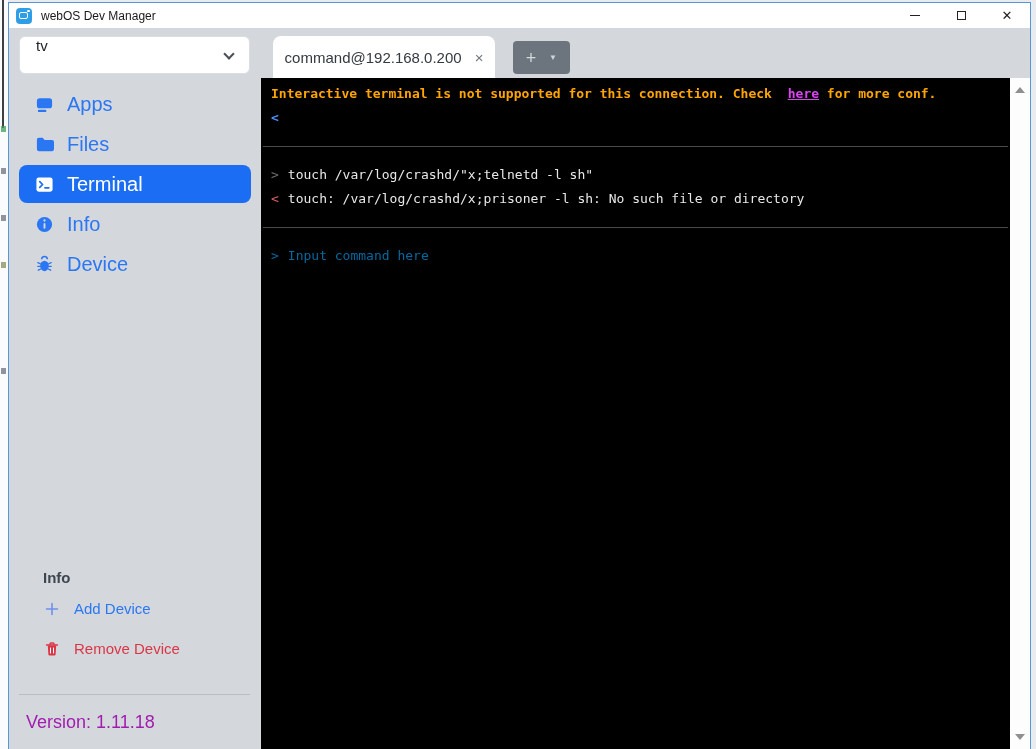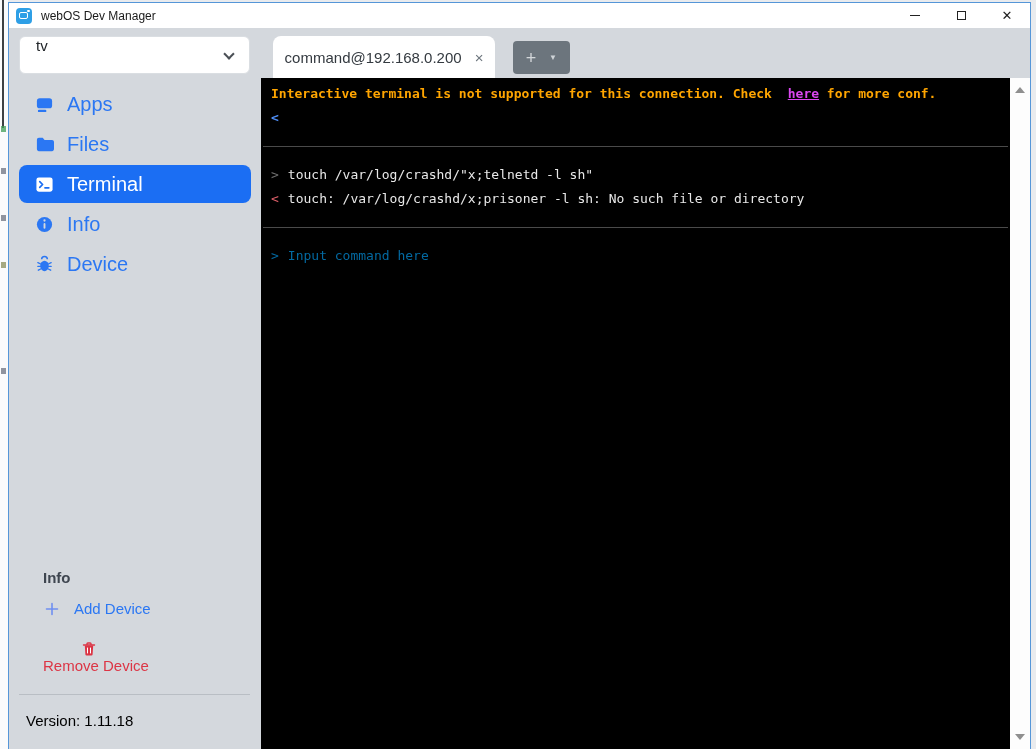--- a/index.html
+++ b/index.html
@@ -39,23 +39,23 @@
   .nav { position:absolute; top:56px; left:0; right:0; }
   .nav-item { height:40px; display:flex; align-items:center; padding-left:26px; color:#2b77f3; font-size:20px; }
   .nav-item .ic { width:19px; height:19px; margin-right:13px; display:flex; align-items:center; justify-content:center; flex:none; }
   .nav-item.active { background:#1b6ef3; color:#fff; margin:1px 10px; height:38px; border-radius:8px; padding-left:16px; }
   .nav-item svg { display:block; }
 
   .more-label { position:absolute; left:34px; top:541px; font-size:15px; font-weight:700; color:#3f4650; }
   .side-action { position:absolute; left:34px; display:flex; align-items:center; font-size:15px; }
   .side-action .ic { width:17px; height:17px; margin-right:14px; display:flex; align-items:center; justify-content:center; }
   .action-add { top:572px; color:#2b77f3; }
-  .action-remove { top:612px; color:#dc3545;flex-direction:column; }
+  .action-remove { top:612px; color:#dc3545; }
   .sidebar-divider { position:absolute; left:10px; right:11px; top:666px; border-top:1px solid #b9bec4; }
-  .version { position:absolute; left:17px; top:684px; font-size:15px; color:#000000; }
+  .version { position:absolute; left:17px; top:684px; font-size:18px; color:#a21caf; }
 
   
   .main { position:absolute; left:252px; right:0; top:0; bottom:0; background:#d4d8dd; }
   .tab { position:absolute; left:12px; top:8px; width:222px; height:42px; background:#fff;
     border-radius:8px 8px 0 0; display:flex; align-items:center; justify-content:center; gap:13px;
     font-size:15px; color:#343a40; }
   .tab-close { color:#6c757d; font-size:15px; line-height:1; }
   .newtab { position:absolute; left:252px; top:13px; width:57px; height:33px; background:#6c757d;
     border-radius:4px; display:flex; align-items:center; }
   .newtab .plus { flex:1; text-align:center; color:#d3d7da; font-size:18px; font-weight:400; line-height:1; }

